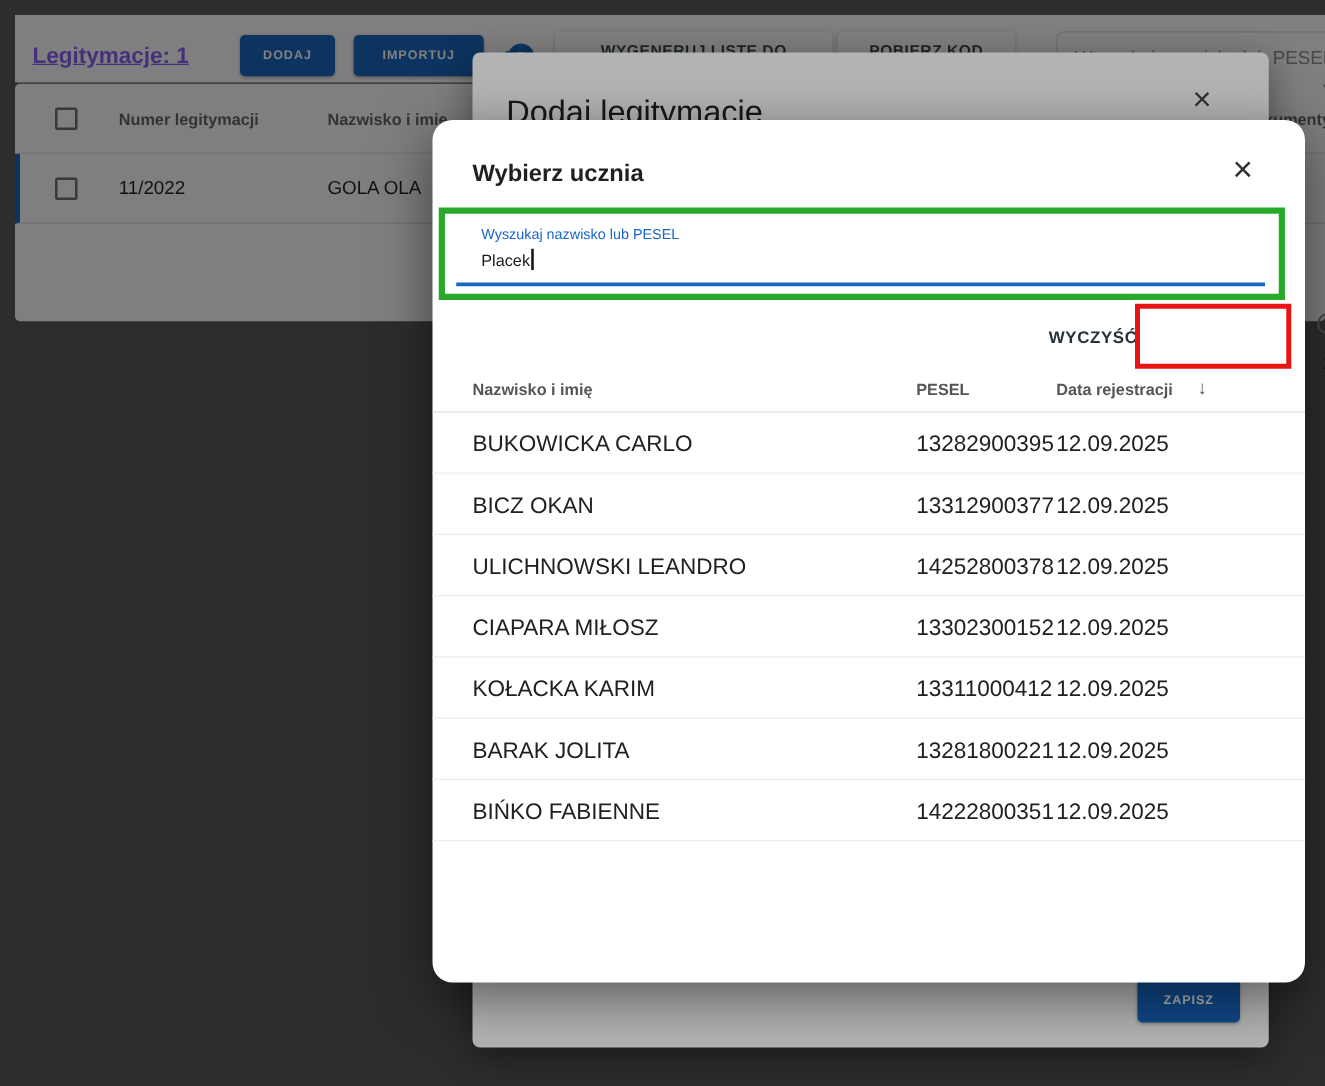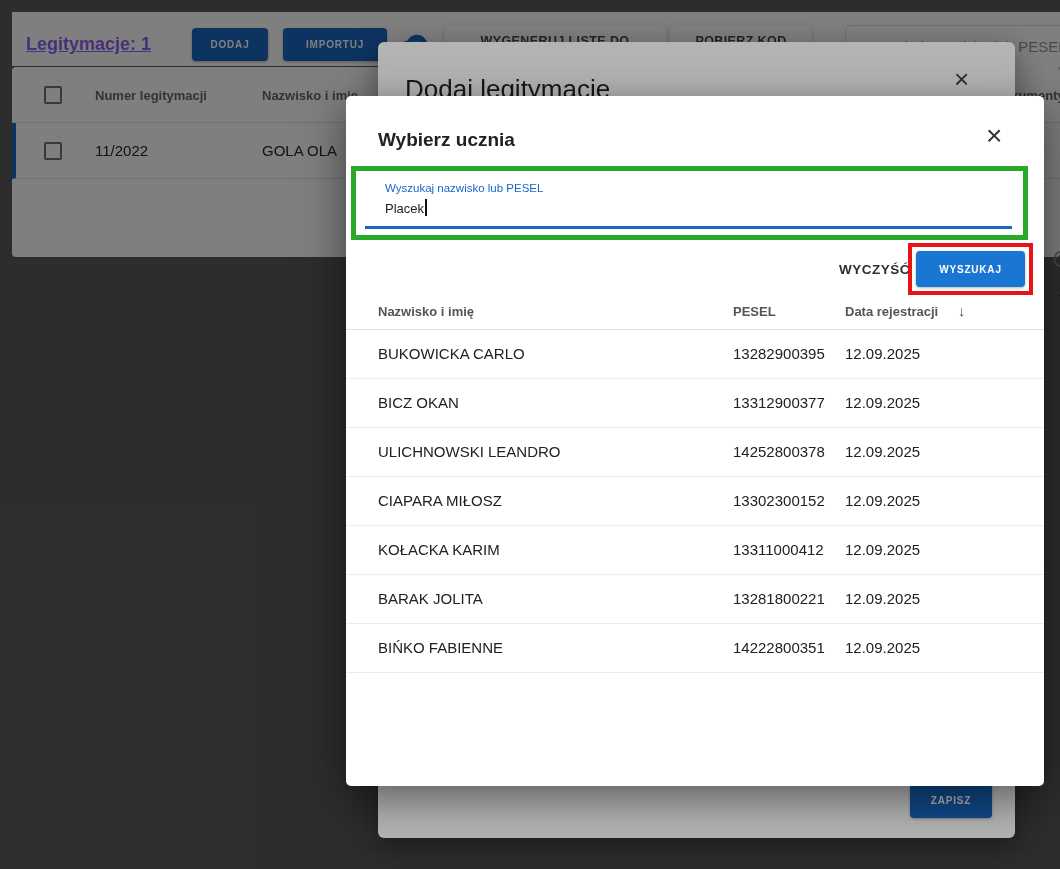--- a/index.html
+++ b/index.html
@@ -52,21 +52,21 @@
   
   .modal-outer{
     left:378px;top:42px;width:637px;height:796px;background:#fff;border-radius:6px;
     box-shadow:0 8px 30px rgba(0,0,0,.4);z-index:20;
   }
   .mo-title{left:27px;top:32px;font-size:26px;color:#1f1f1f;}
   .mo-close{left:576px;top:24px;font-size:26px;color:#444;cursor:pointer;line-height:1;}
   .btn-zapisz{left:532px;top:741px;width:82px;height:35px;}
   
   .modal-inner{
-    left:346px;top:96px;width:698px;height:690px;background:#fff;border-radius:5px;
+    left:346px;top:96px;width:698px;height:690px;background:#fff;border-radius:16px;
     box-shadow:0 12px 45px rgba(0,0,0,.5);z-index:40;
   }
   .mi-title{left:32px;top:33px;font-size:19px;font-weight:bold;color:#212121;}
   .mi-close{left:640px;top:26px;font-size:28px;color:#333;cursor:pointer;line-height:1;}
   .green-box{left:5px;top:70px;width:677px;height:74px;border:5px solid #29a929;box-sizing:border-box;}
   .fld-label{left:39px;top:86px;font-size:11.5px;color:#1866c9;}
   .fld-value{left:39px;top:103px;font-size:13px;color:#1b1b1b;}
   .caret{display:inline-block;width:1.5px;height:17px;background:#111;vertical-align:-3px;margin-left:1px;}
   .fld-underline{left:19px;top:130px;width:647px;height:3px;background:#1669c1;}
   .btn-wyczysc{
@@ -74,21 +74,21 @@
     font-family:inherit;font-size:13.5px;font-weight:bold;letter-spacing:.5px;color:#263238;cursor:pointer;
   }
   .red-box{left:562px;top:147px;width:125px;height:52px;border:4px solid #e81414;box-sizing:border-box;}
   .btn-wyszukaj{left:570px;top:155px;width:109px;height:36px;background:#1976d2;}
   .grid-head{left:0;top:200px;width:698px;height:34px;border-bottom:1px solid #e0e0e0;box-sizing:border-box;}
   .gh{font-size:13px;font-weight:bold;color:#555;top:8px;white-space:nowrap;}
   .c1{left:32px}.c2{left:387px}.c3{left:499px}
   .sort-ic{left:612px;top:6px;font-size:15px;color:#555;}
   .rows{left:0;top:234px;width:698px;}
   .srow{position:relative;width:698px;height:49px;border-bottom:1px solid #ededed;box-sizing:border-box;cursor:pointer;}
-  .srow .cell{position:absolute;top:15px;font-size:15px;color:#212121;white-space:nowrap;}
+  .srow .cell{position:absolute;top:15px;font-size:18px;color:#212121;white-space:nowrap;}
   .pager{left:0;top:615px;width:698px;height:46px;}
   .pager-range{position:absolute;left:459px;top:12px;font-size:15px;color:#212121;white-space:nowrap;}
   .pg-btn{position:absolute;top:8px;width:24px;height:24px;cursor:pointer;}
   .pg1{left:532px}.pg2{left:569px}.pg3{left:606px}.pg4{left:643px}
 </style>
 </head>
 <body>
 
 <div class="abs toolbar">
   <div class="abs page-title">Legitymacje: 1</div>
@@ -141,21 +141,20 @@
 
   <div class="abs green-box"></div>
   <div class="abs fld-label">Wyszukaj nazwisko lub PESEL</div>
   <div class="abs fld-value">
     <span>Placek</span><span class="caret"></span>
   </div>
   <div class="abs fld-underline"></div>
 
   <button class="abs btn-wyczysc">WYCZYŚĆ</button>
   <div class="abs red-box"></div>
-  <button class="abs btn-blue btn-wyszukaj" style="background:#1976d2">WYSZUKAJ</button>
 
   <div class="abs grid-head">
     <span class="abs gh c1">Nazwisko i imię</span>
     <span class="abs gh c2">PESEL</span>
     <span class="abs gh c3">Data rejestracji</span>
     <span class="abs sort-ic">↓</span>
   </div>
 
   <div class="abs rows">
 

